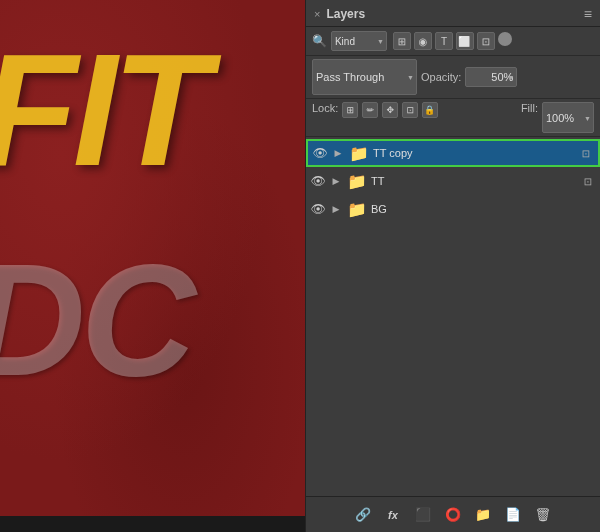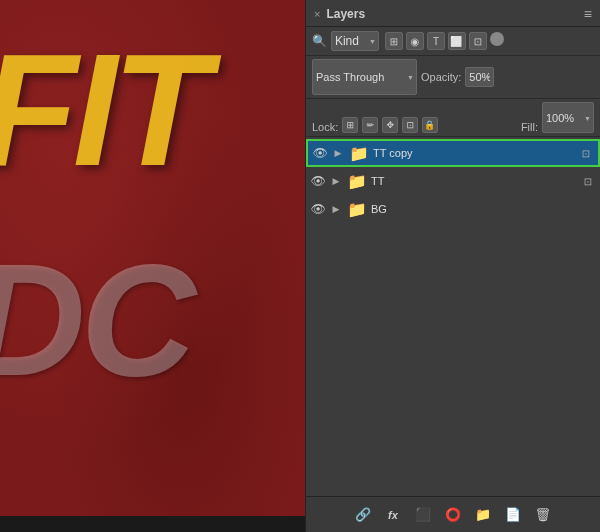--- a/index.html
+++ b/index.html
@@ -117,24 +117,24 @@
 
     .search-icon {
       color: #aaa;
       font-size: 12px;
     }
 
     .kind-select {
       background: #555;
       border: 1px solid #666;
       color: #ddd;
-      font-size: 12px;
+      font-size: 10px;
       padding: 1px 3px;
       height: 20px;
-      width: 48px;
+      width: 56px;
       appearance: none;
       -webkit-appearance: none;
       border-radius: 2px;
       cursor: pointer;
     }
 
     .filter-icons {
       display: flex;
       gap: 3px;
       margin-left: 2px;
@@ -223,29 +223,29 @@
       pointer-events: none;
     }
 
     .opacity-input {
       background: #555;
       border: 1px solid #666;
       color: #ddd;
       font-size: 11px;
       padding: 1px 3px;
       height: 20px;
-      width: 29px;
-      border-radius: 2px;
-      text-align: center;
+      width: 52px;
+      border-radius: 2px;
+      text-align: right;
     }
 
     
     .toolbar-row3 {
       display: flex;
-      align-items: flex-end;
+      align-items: flex-start;
       padding: 3px 6px;
       gap: 4px;
       border-bottom: 1px solid #2a2a2a;
     }
 
     .lock-label {
       color: #bbb;
       font-size: 11px;
     }
 

